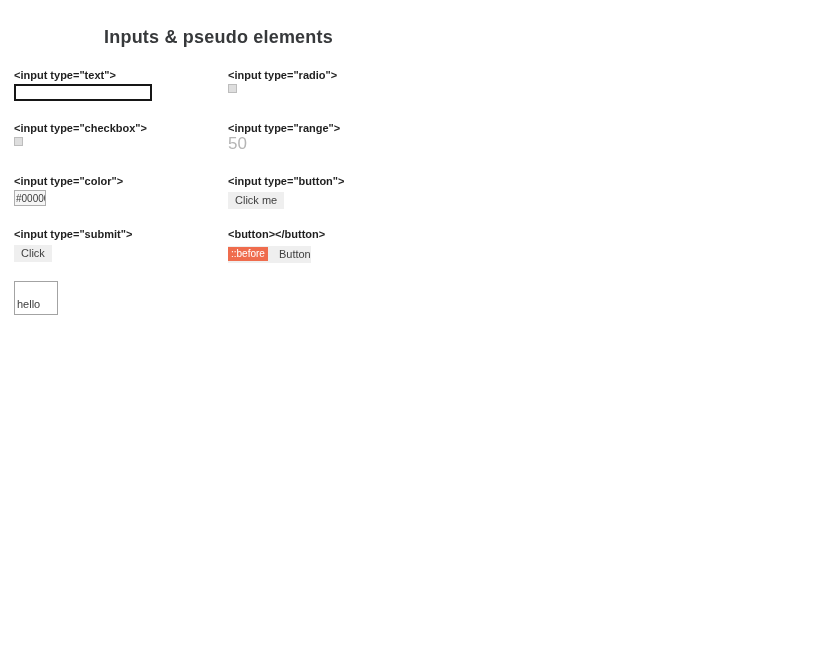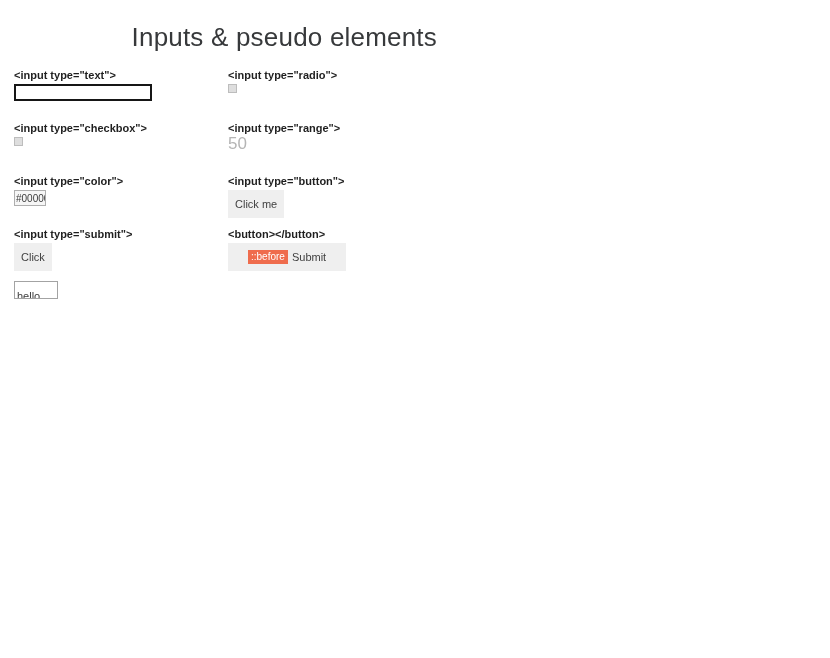--- a/index.html
+++ b/index.html
@@ -8,24 +8,24 @@
     padding: 0;
     background: #ffffff;
     font-family: "Liberation Sans", sans-serif;
     width: 830px;
     height: 658px;
     overflow: hidden;
   }
   .page { width: 437px; }
   h1.page-title {
     margin: 25px 0 20px 0;
-    font-size: 26px;
+    font-size: 18px;
     line-height: 24px;
-    font-weight: 400;
-    text-align: right;
+    font-weight: 700;
+    text-align: center;
     color: var(--title-text, #37393b);
     letter-spacing: 0.2px;
   }
   .grid {
     display: grid;
     grid-template-columns: 214px 214px;
     grid-auto-rows: 53px;
   }
   .cell { padding-left: 14px; }
   .cell-label {
@@ -73,30 +73,30 @@
     overflow: hidden;
     white-space: nowrap;
   }
   .btn {
     display: inline-block;
     background: var(--button-bg, #efefef);
     border: none;
     font-family: inherit;
     font-size: 11px;
     color: var(--button-text, #3f3f3f);
-    height: 28px;
+    height: 17px;
     line-height: 16px;
     padding: 0 7px;
     cursor: default;
   }
   .pseudo-btn {
     display: inline-flex;
     align-items: center;
-    gap: 4px;
-    padding: 0 20px;
+    gap: 11px;
+    padding: 0 0;
   }
   .before-badge {
     display: inline-block;
     background: var(--before-badge-bg, #ef6c4d);
     color: var(--before-badge-text, #ffffff);
     font-size: 10px;
     line-height: 12px;
     padding: 1px 3px;
   }
   .textarea-input {
@@ -112,21 +112,21 @@
     display: block;
     outline: none;
   }
   .select-box {
     width: 44px;
     height: 15px;
     border: 1px solid #a3a3a3;
     background: #ffffff;
     font-size: 11px;
     line-height: 12px;
-    padding: 8px 2px;
+    padding: 16px 2px;
     color: #3c3c3c;
     overflow: hidden;
     white-space: nowrap;
   }
 </style>
 </head>
 <body>
 
 <div class="page">
   <h1 class="page-title">Inputs &amp; pseudo elements</h1>
@@ -161,21 +161,21 @@
     </div>
 
     <div class="cell">
       <span class="cell-label">&lt;input type="submit"&gt;</span>
       <button class="btn">Click</button>
     </div>
     <div class="cell">
       <span class="cell-label">&lt;button&gt;&lt;/button&gt;</span>
       <button class="btn pseudo-btn">
         <span class="before-badge">::before</span>
-        <span>Submit</span>
+        <span>Button</span>
       </button>
     </div>
 
     <div class="cell">
       <div class="select-box">hello</div>
     </div>
 
   </div>
 </div>
 

